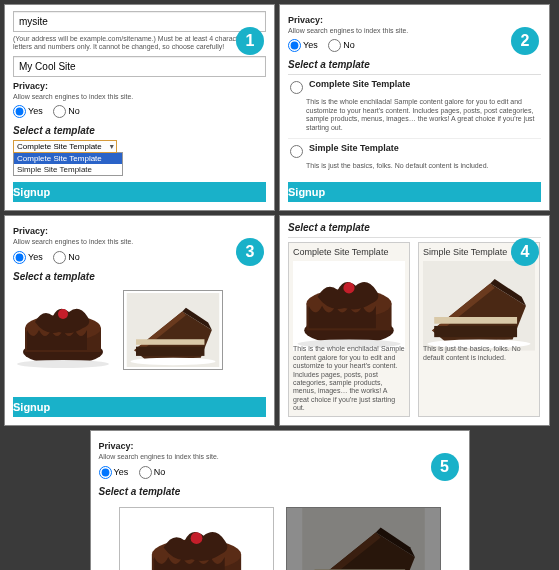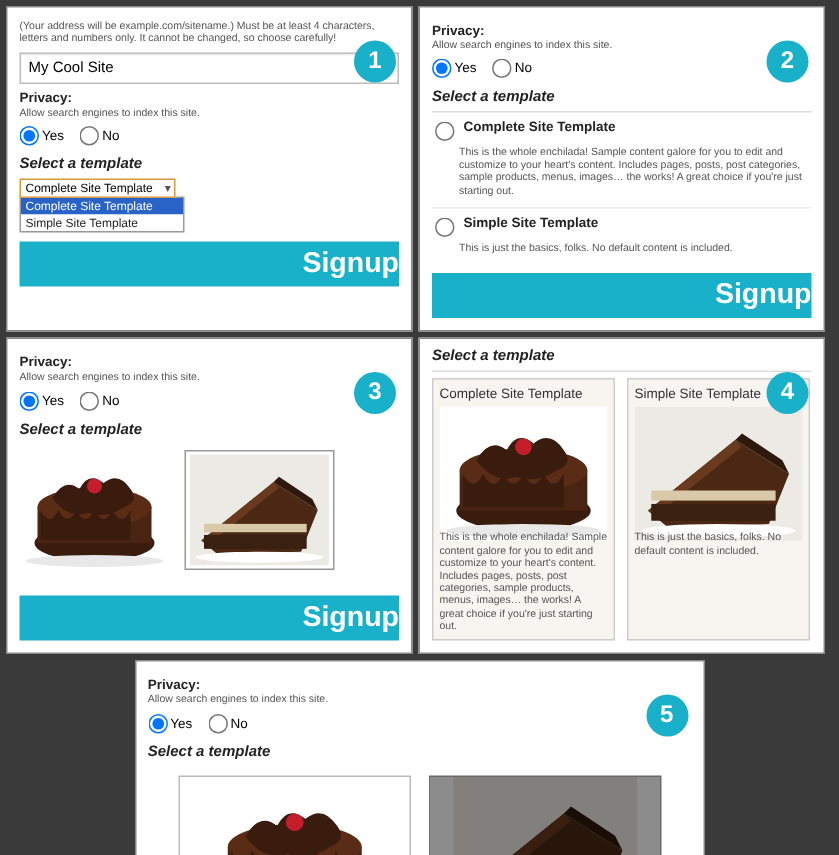--- a/index.html
+++ b/index.html
@@ -73,22 +73,22 @@
     font-size:8px;
     width: 110px;
     margin-top:-1px;
   }
   .dl-hi { background:#2a63c8; color:#fff; padding:1px 3px;}
   .dl-it { background:#fff; color:#222; padding:1px 3px;}
   .signup-btn {
     background: #19b1c9;
     color: #fff;
     font-weight: bold;
-    font-size: 19px;
-    text-align: right;
+    font-size: 11px;
+    text-align: left;
     padding: 4px 0;
     margin-top: 6px;
     cursor: pointer;
   }
   .tpl-list .tpl-item{
     padding:4px 2px 6px 2px;
   }
   .tpl-item .trow { display:flex; align-items:flex-start; gap:6px;}
   .tpl-item input[type=radio]{ margin-top:2px;}
   .tpl-title{ font-weight:bold; font-size:9px; color:#222;}
@@ -142,20 +142,21 @@
       <rect x="10" y="50" width="74" height="6" fill="#d9c9a8"></rect>
       <ellipse cx="50" cy="74" rx="46" ry="4" fill="#ffffff"></ellipse>
     </g>
   </defs>
 </svg>
 
 <div class="grid">
 
   <div class="panel">
     <div class="badge">1</div>
+    <input class="tfield" value="mysite" style="">
     <div class="hint">(Your address will be example.com/sitename.) Must be at least 4 characters, letters and numbers only. It cannot be changed, so choose carefully!</div>
     <input class="tfield" value="My Cool Site" style="">
     <div class="label">Privacy:</div>
     <div class="hint" style="margin:0 0 2px 0">Allow search engines to index this site.</div>
     <div class="radio-row">
       <label><input type="radio" checked="" style=""><span>Yes</span></label>
       <label><input type="radio" style=""><span>No</span></label>
     </div>
     <div class="sectionhead">Select a template</div>
     <div>

